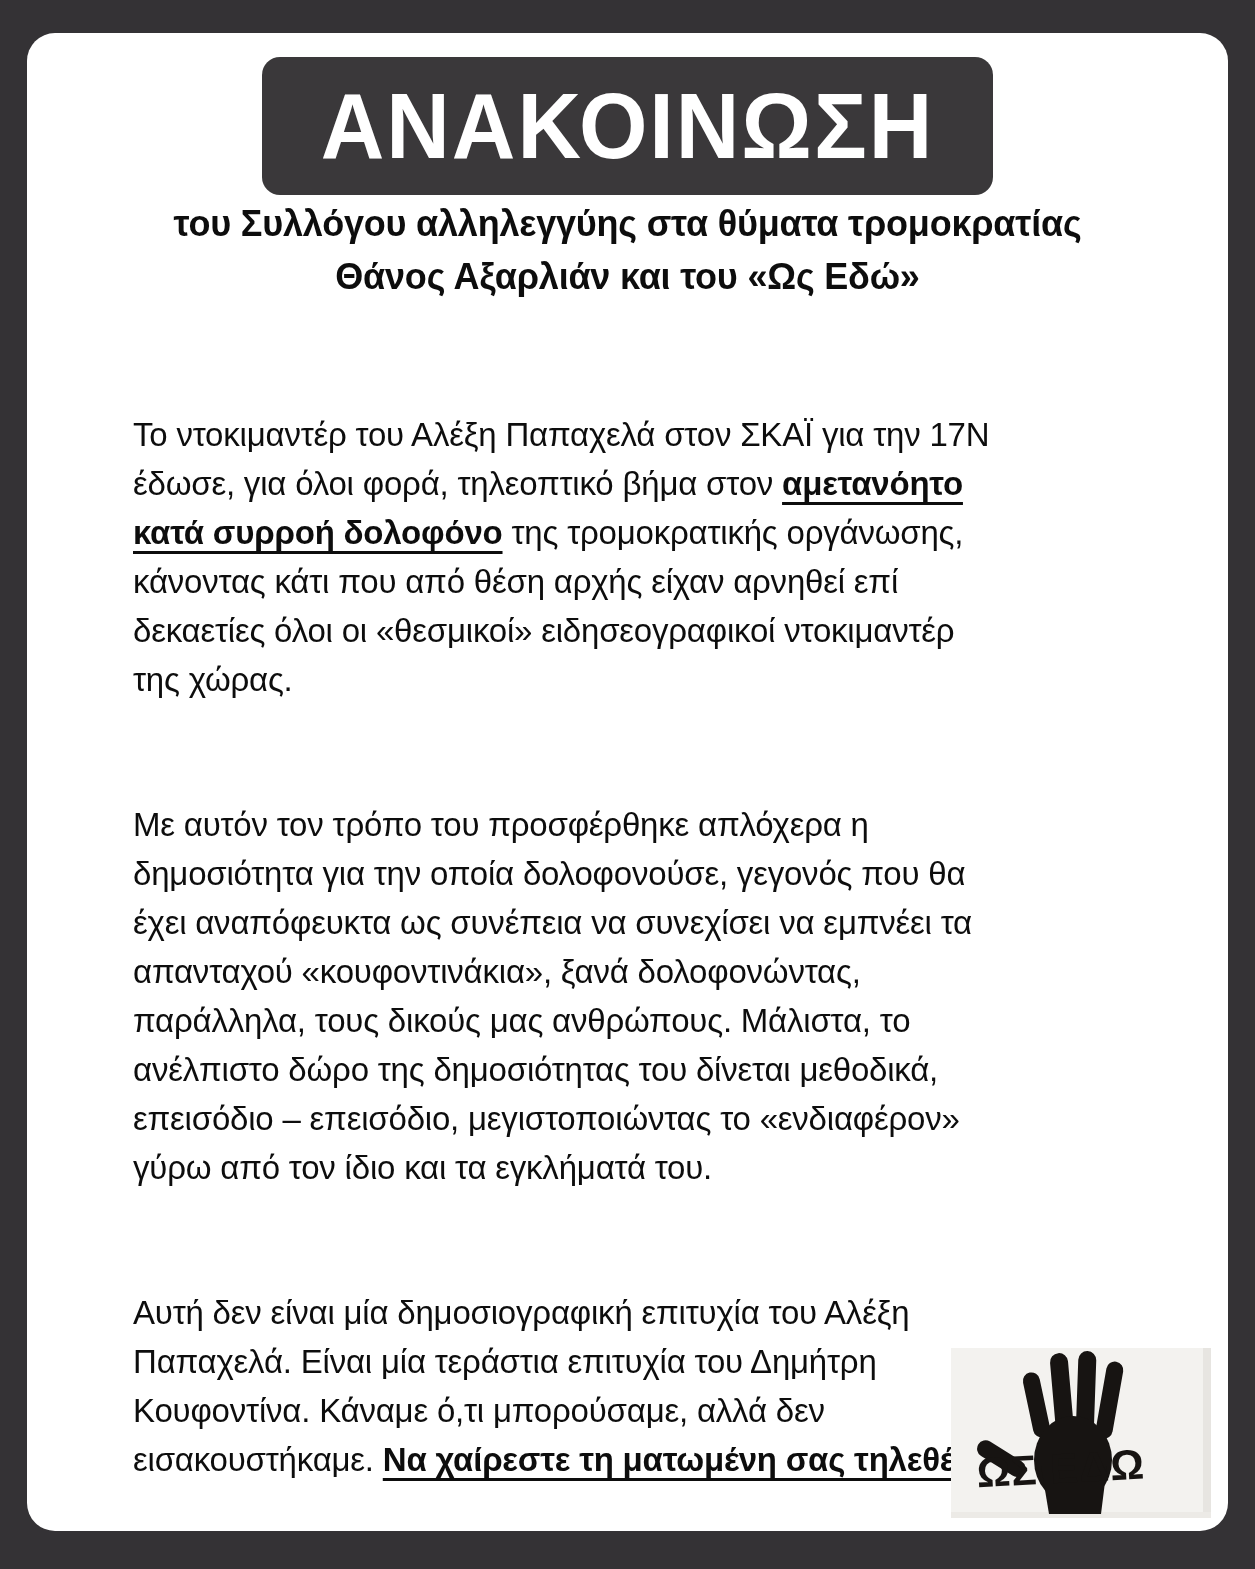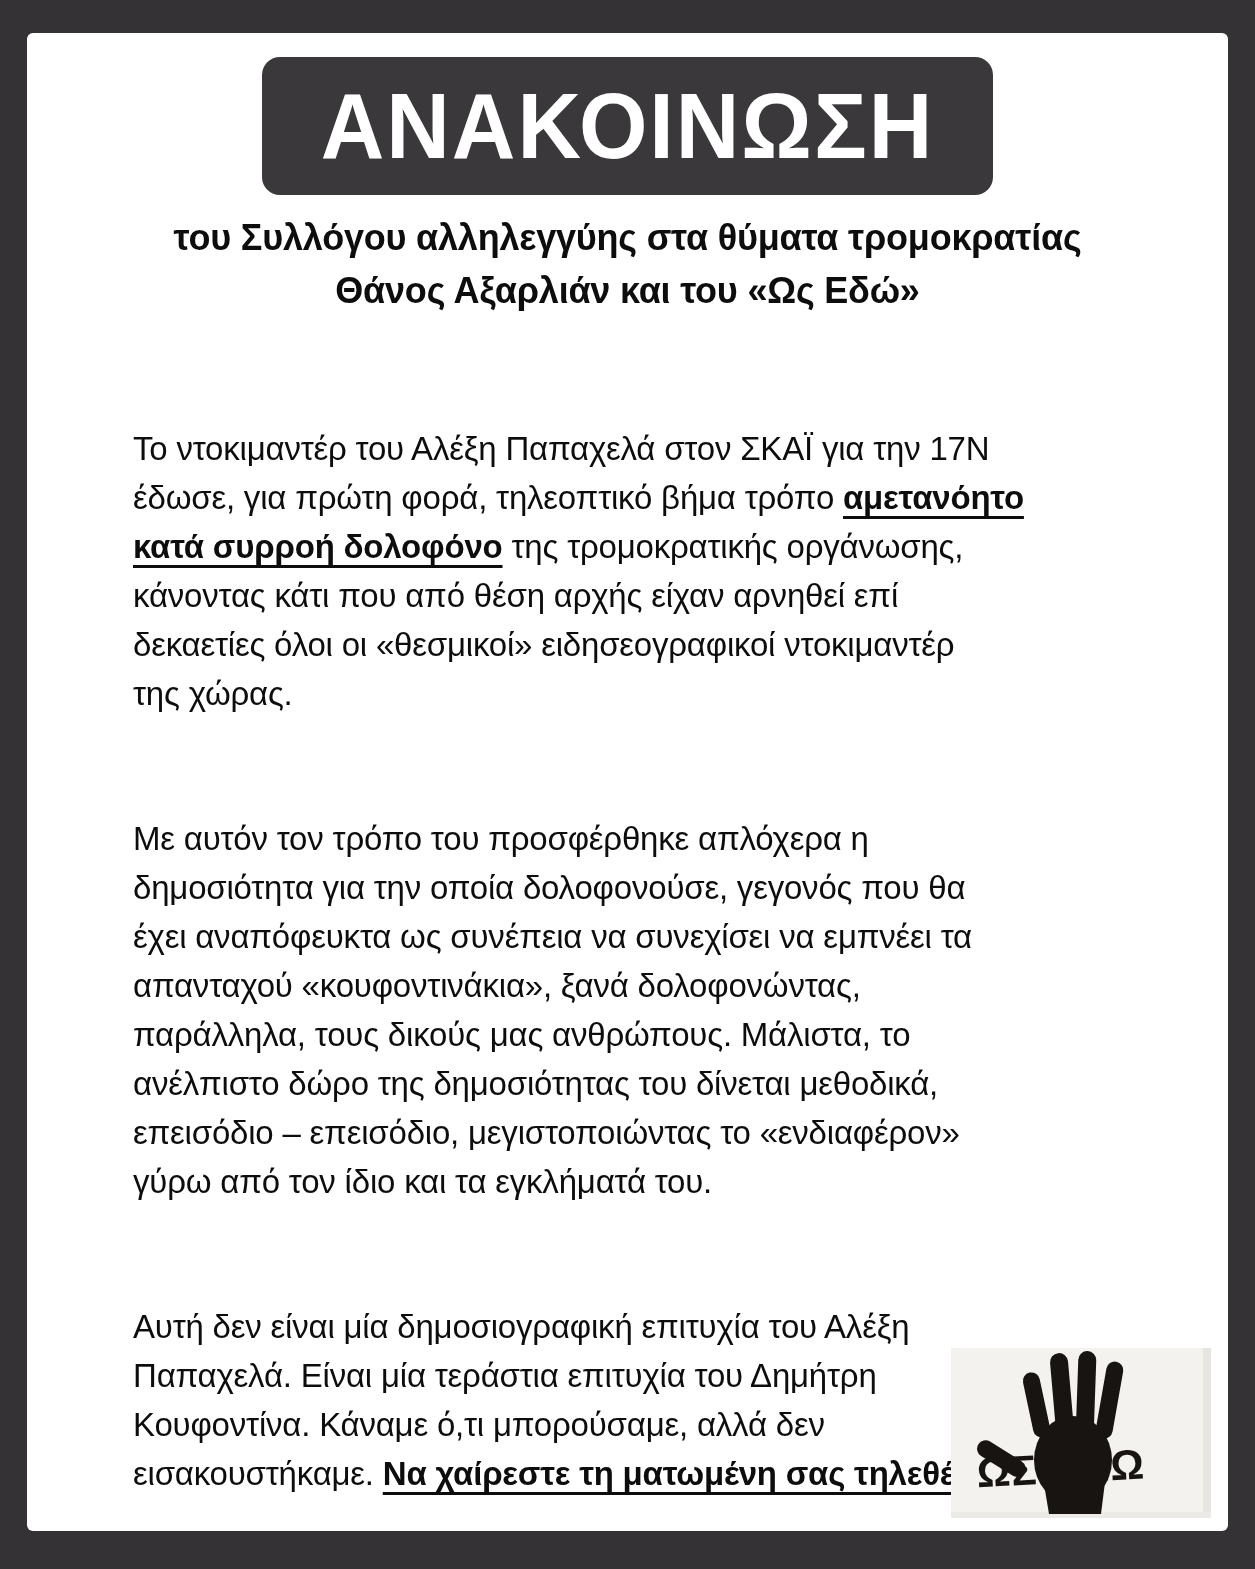--- a/index.html
+++ b/index.html
@@ -12,39 +12,39 @@
   .page {
     position: relative;
     width: 1255px; height: 1569px;
     background: #343235;
   }
   .card {
     position: absolute;
     left: 27px; top: 33px;
     width: 1201px; height: 1498px;
     background: #ffffff;
-    border-radius: 6px;
+    border-radius: 28px;
   }
   .title-banner {
     margin: 24px auto 0 auto;
     width: 731px; height: 138px;
     background: #3a383a;
     border-radius: 18px;
     display: flex; align-items: center; justify-content: center;
   }
   .title {
     color: #ffffff;
     font-size: 88px;
     font-weight: 700;
     letter-spacing: 2px;
     transform: scaleY(1.06);
     white-space: nowrap;
   }
   .subtitle {
-    margin-top: 16px;
+    margin-top: 2px;
     text-align: center;
     font-size: 36px;
     font-weight: 700;
     line-height: 53px;
     color: #0d0d0d;
     white-space: pre-line;
     letter-spacing: -0.2px;
   }
   .body-text {
     margin: 58px 88px 0 106px;
@@ -80,21 +80,21 @@
 
     <div class="title-banner">
       <span class="title">ΑΝΑΚΟΙΝΩΣΗ</span>
     </div>
 
     <div class="subtitle">του Συλλόγου αλληλεγγύης στα θύματα τρομοκρατίας
 Θάνος Αξαρλιάν και του «Ως Εδώ»</div>
 
     <div class="body-text">
       <p><span>Το ντοκιμαντέρ του Αλέξη Παπαχελά στον ΣΚΑΪ για την 17Ν
-έδωσε, για πρώτη φορά, τηλεοπτικό βήμα τρόπο </span><span class="emph">αμετανόητο
+έδωσε, για όλοι φορά, τηλεοπτικό βήμα στον </span><span class="emph">αμετανόητο
 κατά συρροή δολοφόνο</span><span> της τρομοκρατικής οργάνωσης,
 κάνοντας κάτι που από θέση αρχής είχαν αρνηθεί επί
 δεκαετίες όλοι οι «θεσμικοί» ειδησεογραφικοί ντοκιμαντέρ
 της χώρας.</span></p>
       <p>Με αυτόν τον τρόπο του προσφέρθηκε απλόχερα η
 δημοσιότητα για την οποία δολοφονούσε, γεγονός που θα
 έχει αναπόφευκτα ως συνέπεια να συνεχίσει να εμπνέει τα
 απανταχού «κουφοντινάκια», ξανά δολοφονώντας,
 παράλληλα, τους δικούς μας ανθρώπους. Μάλιστα, το
 ανέλπιστο δώρο της δημοσιότητας του δίνεται μεθοδικά,

